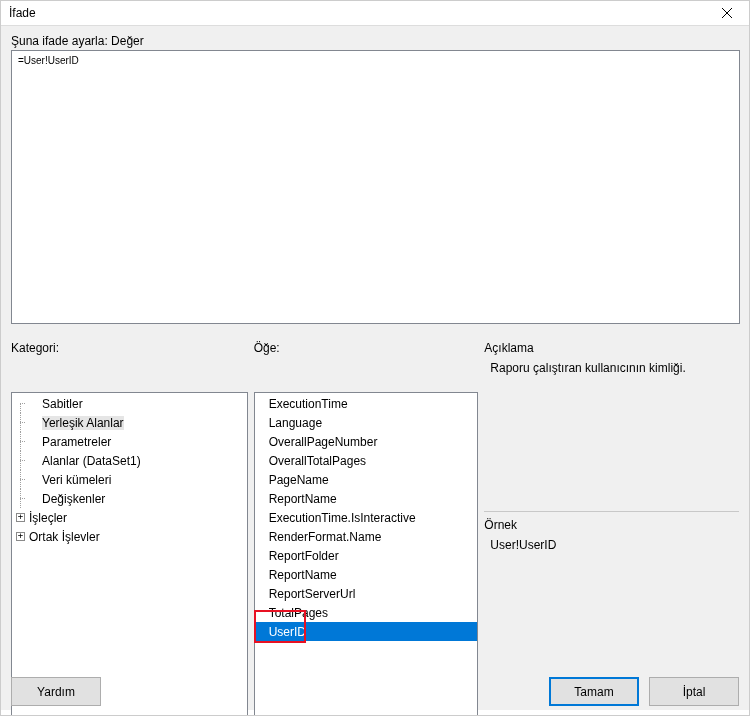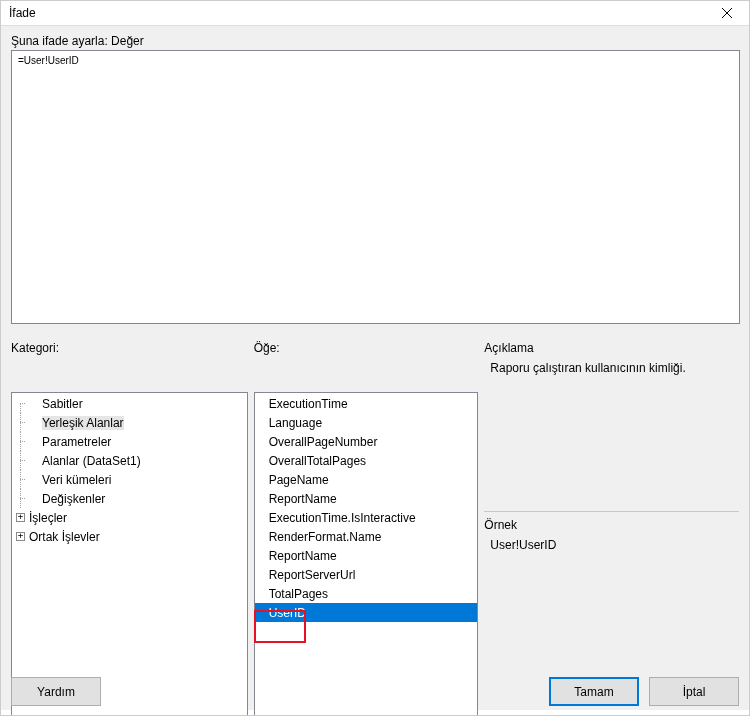--- a/index.html
+++ b/index.html
@@ -122,20 +122,21 @@
       <div class="listbox-wrap">
         <div class="listbox" id="item-list">
             <div class="list-row">ExecutionTime</div>
             <div class="list-row">Language</div>
             <div class="list-row">OverallPageNumber</div>
             <div class="list-row">OverallTotalPages</div>
             <div class="list-row">PageName</div>
             <div class="list-row">ReportName</div>
             <div class="list-row">ExecutionTime.IsInteractive</div>
             <div class="list-row">RenderFormat.Name</div>
+            <div class="list-row">ReportFolder</div>
             <div class="list-row">ReportName</div>
             <div class="list-row">ReportServerUrl</div>
             <div class="list-row">TotalPages</div>
             <div class="list-row sel" id="sel-row">UserID</div>
           </div>
         <div class="highlight-box" id="hl" style="left: 0px; top: 218px; width: 52px; height: 33px;"></div>
       </div>
     </div>
 
     <div class="col-right">

